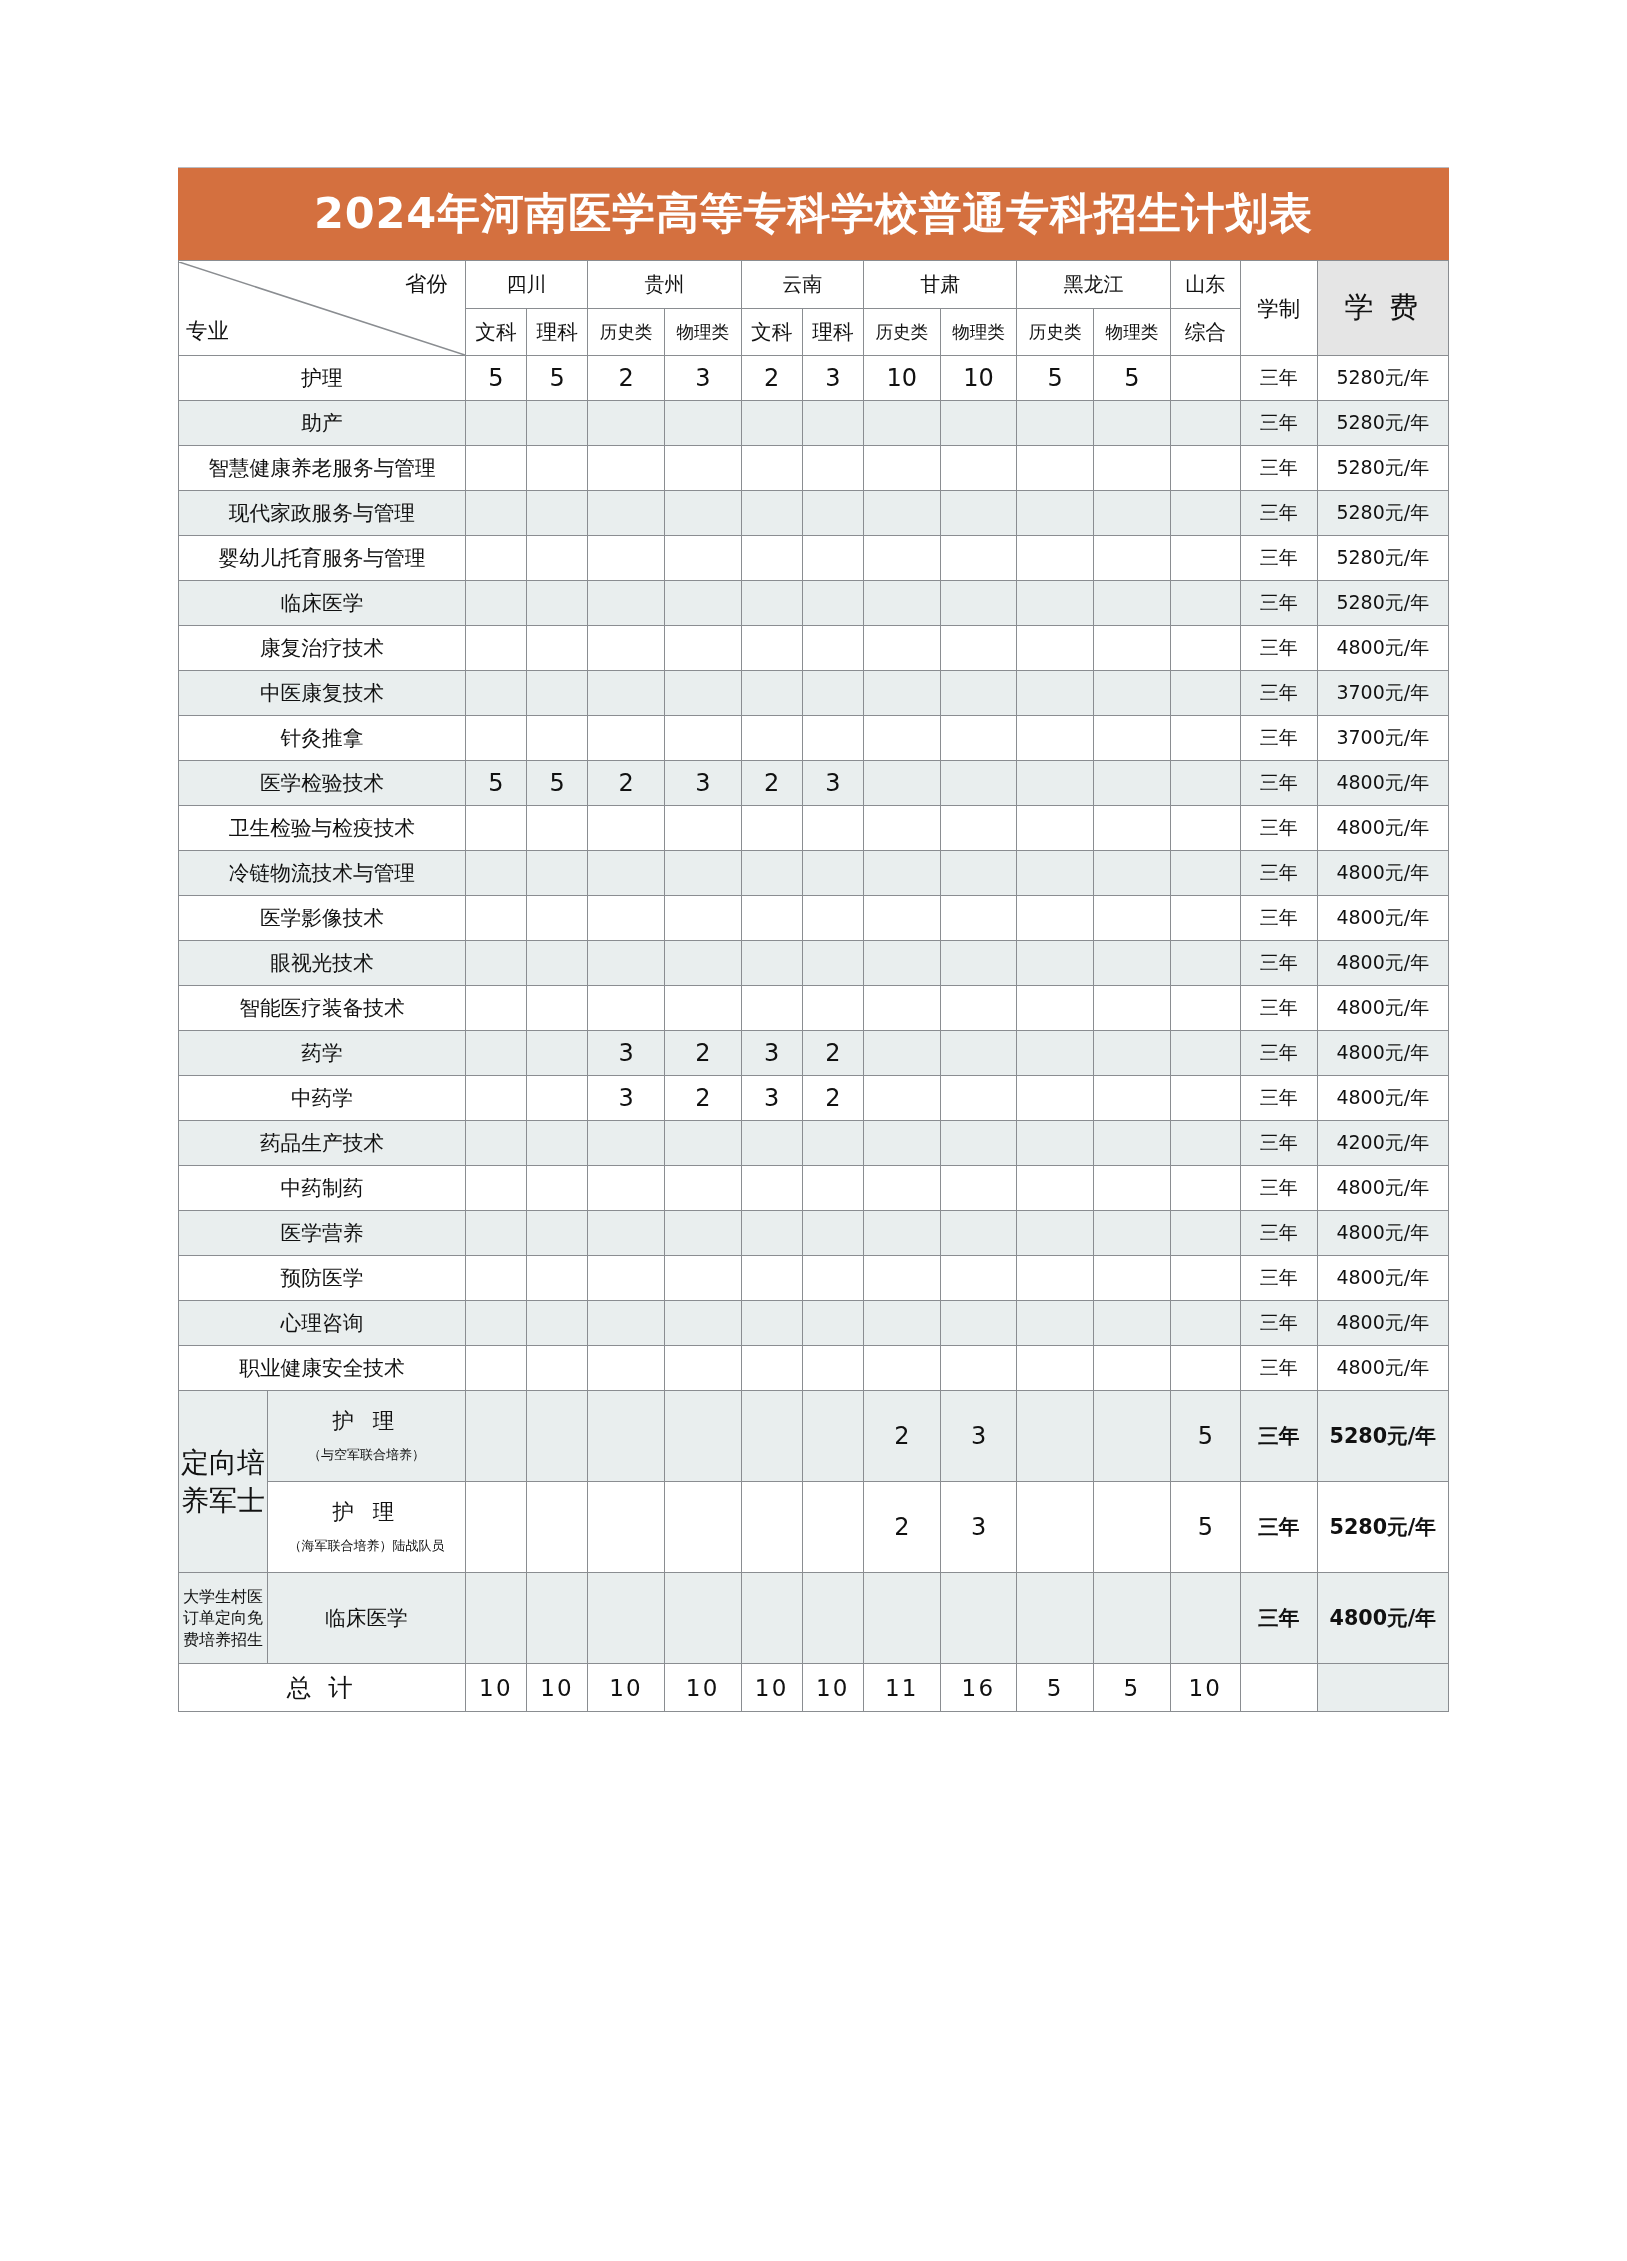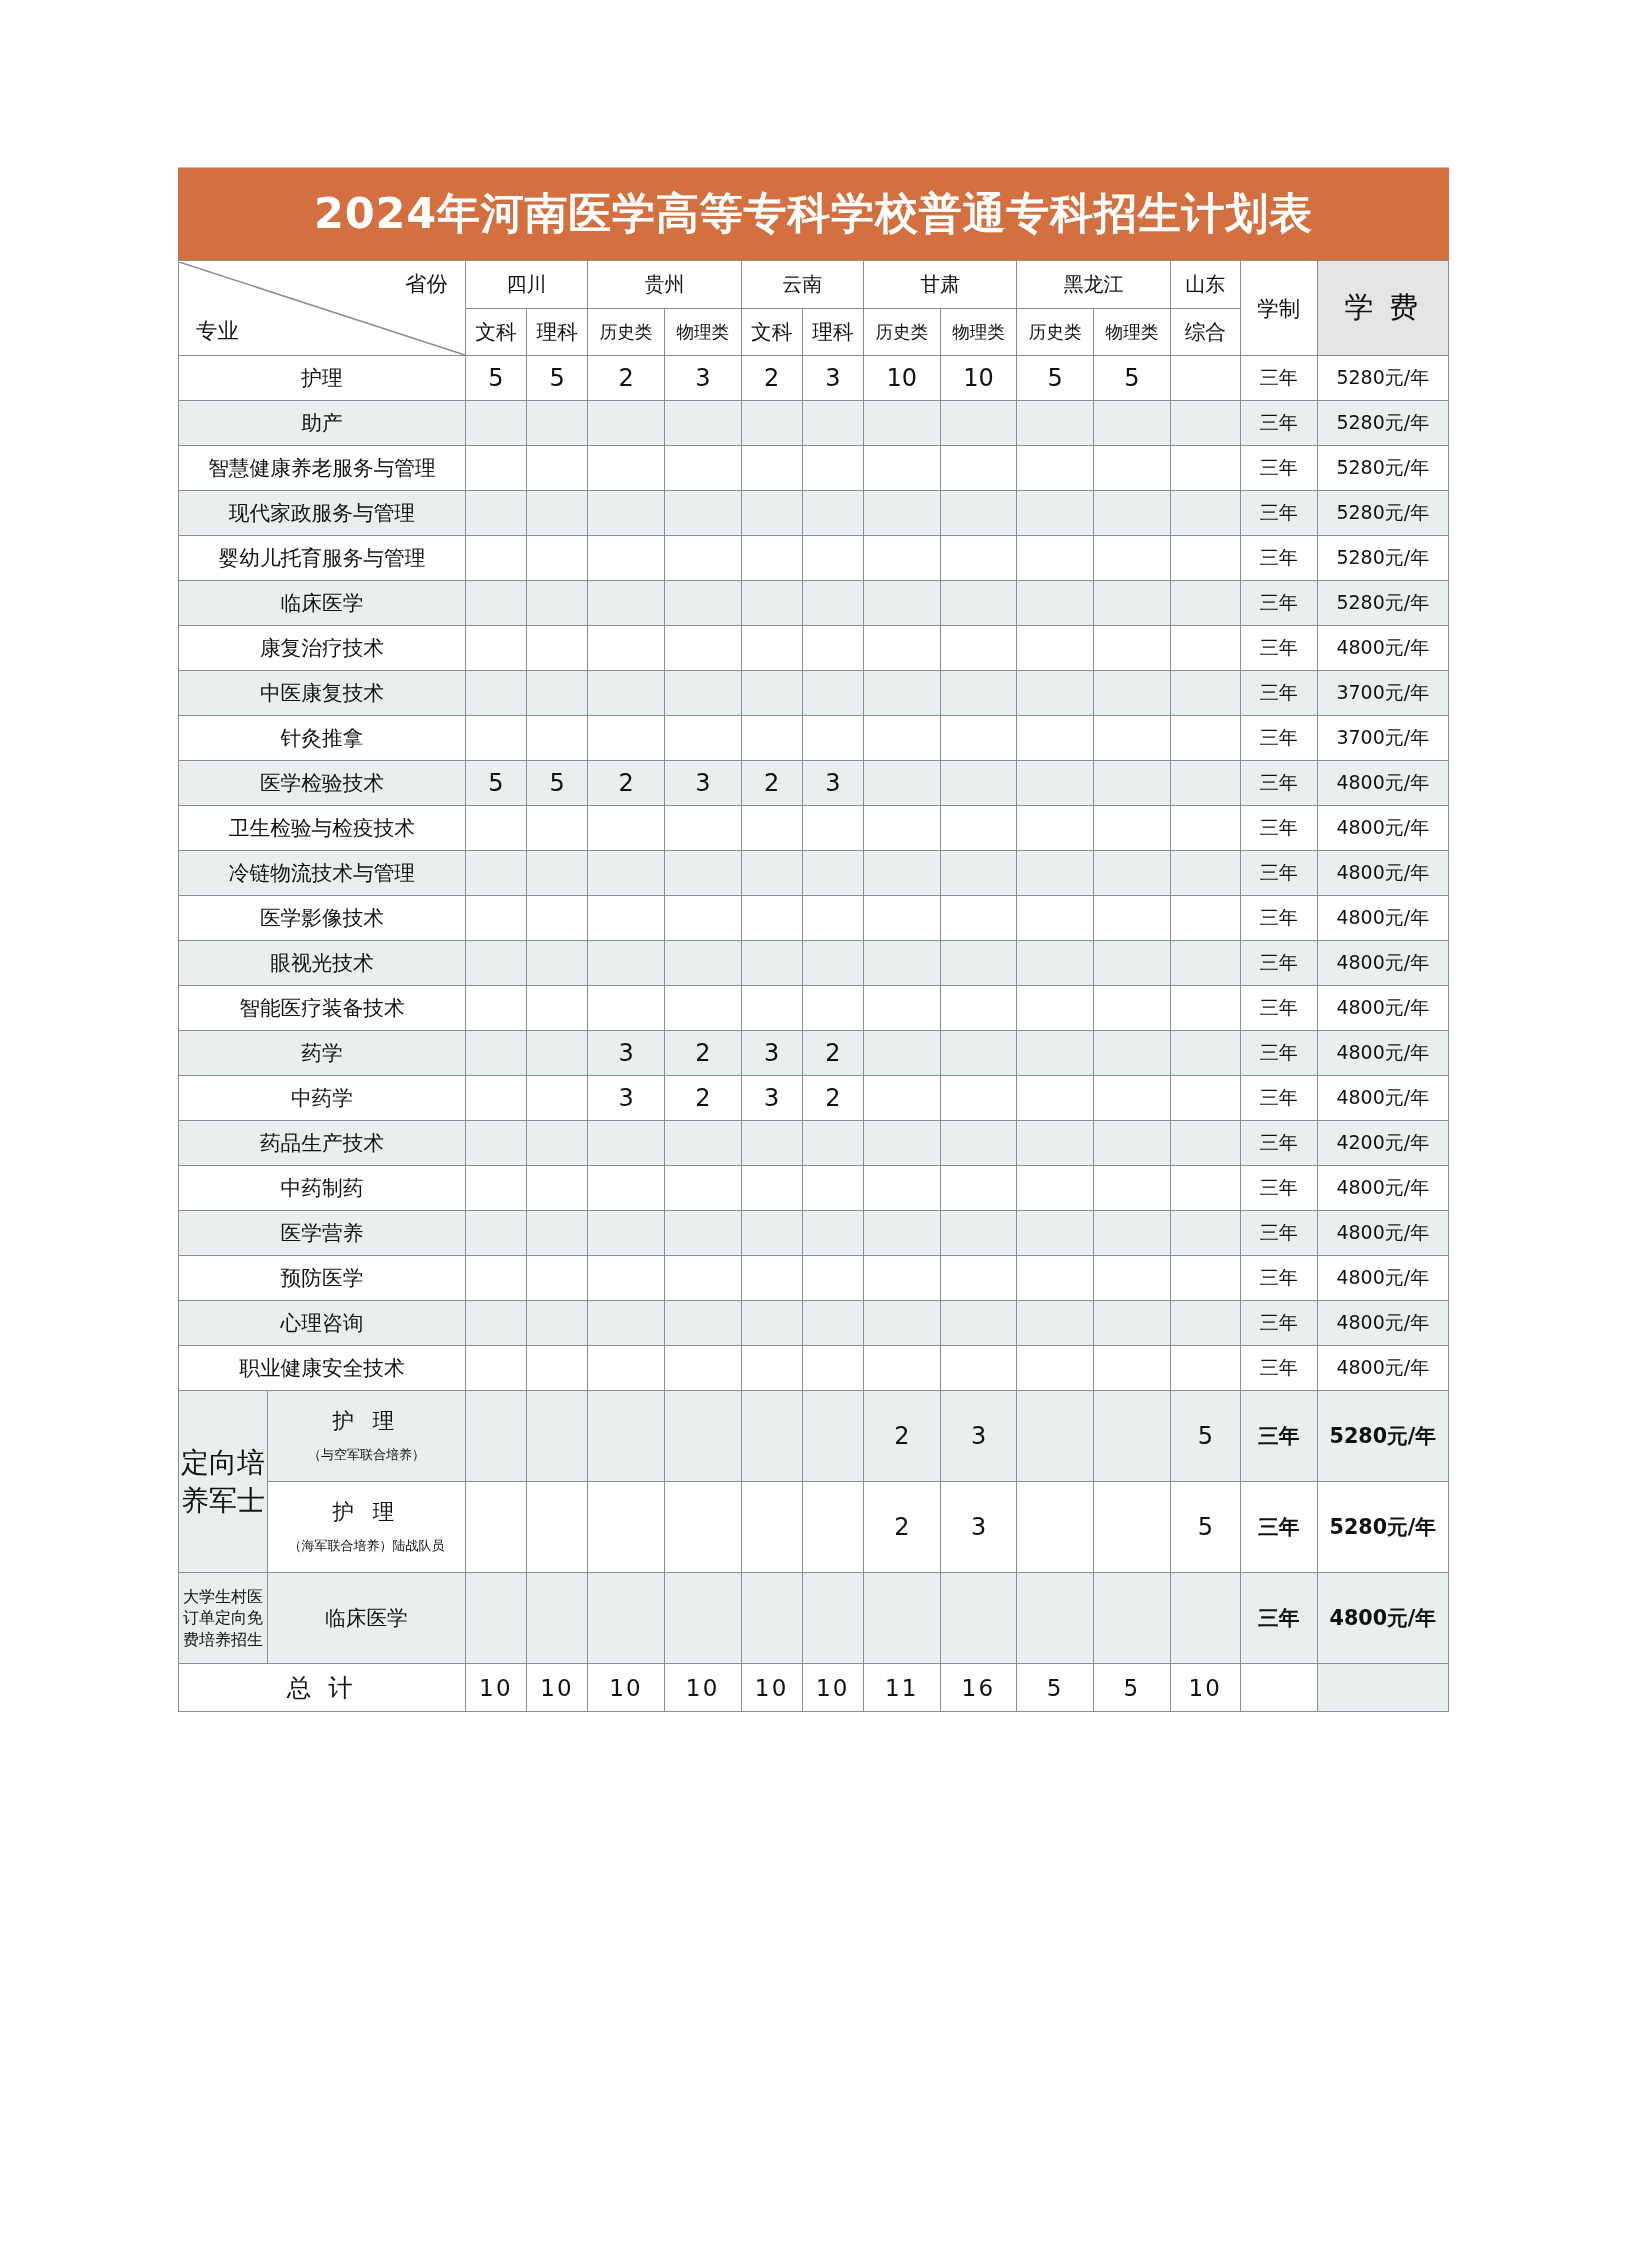--- a/index.html
+++ b/index.html
@@ -79,21 +79,21 @@
   .corner-inner .diag{
     position:absolute;left:0;top:0;width:100%;height:100%;
   }
   .corner-prov{
     position:absolute;
     right:17px;top:7.7px;
     font-size:21.4px;
   }
   .corner-major{
     position:absolute;
-    left:17px;bottom:9.2px;
+    left:7px;bottom:9.2px;
     font-size:21.4px;
   }
   .hdr-side{
     font-size:21.4px;
     background:#ffffff;
   }
   .hdr-fee{
     font-size:29px;
     background:#e5e5e5;
     letter-spacing:3.1px;

